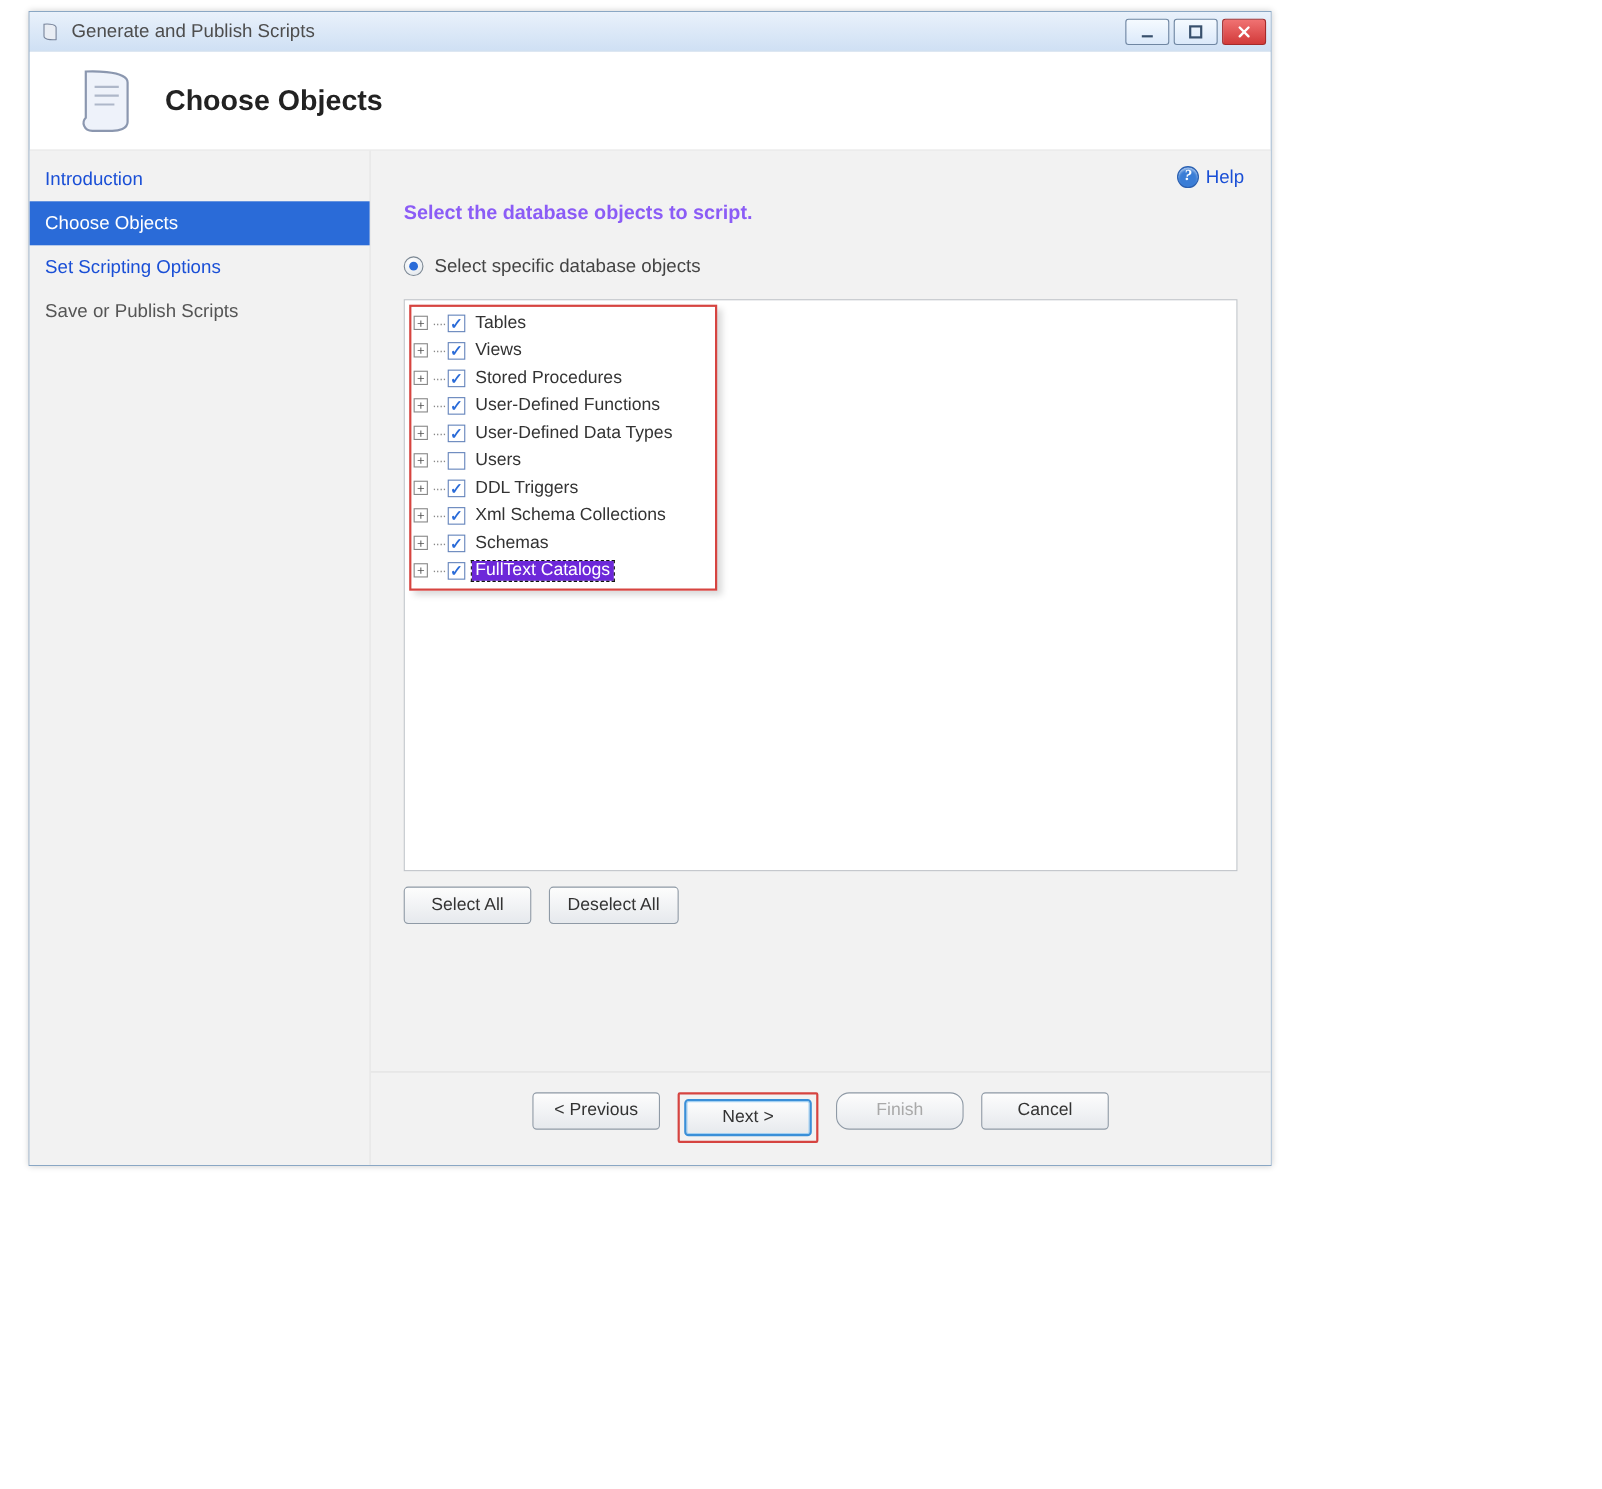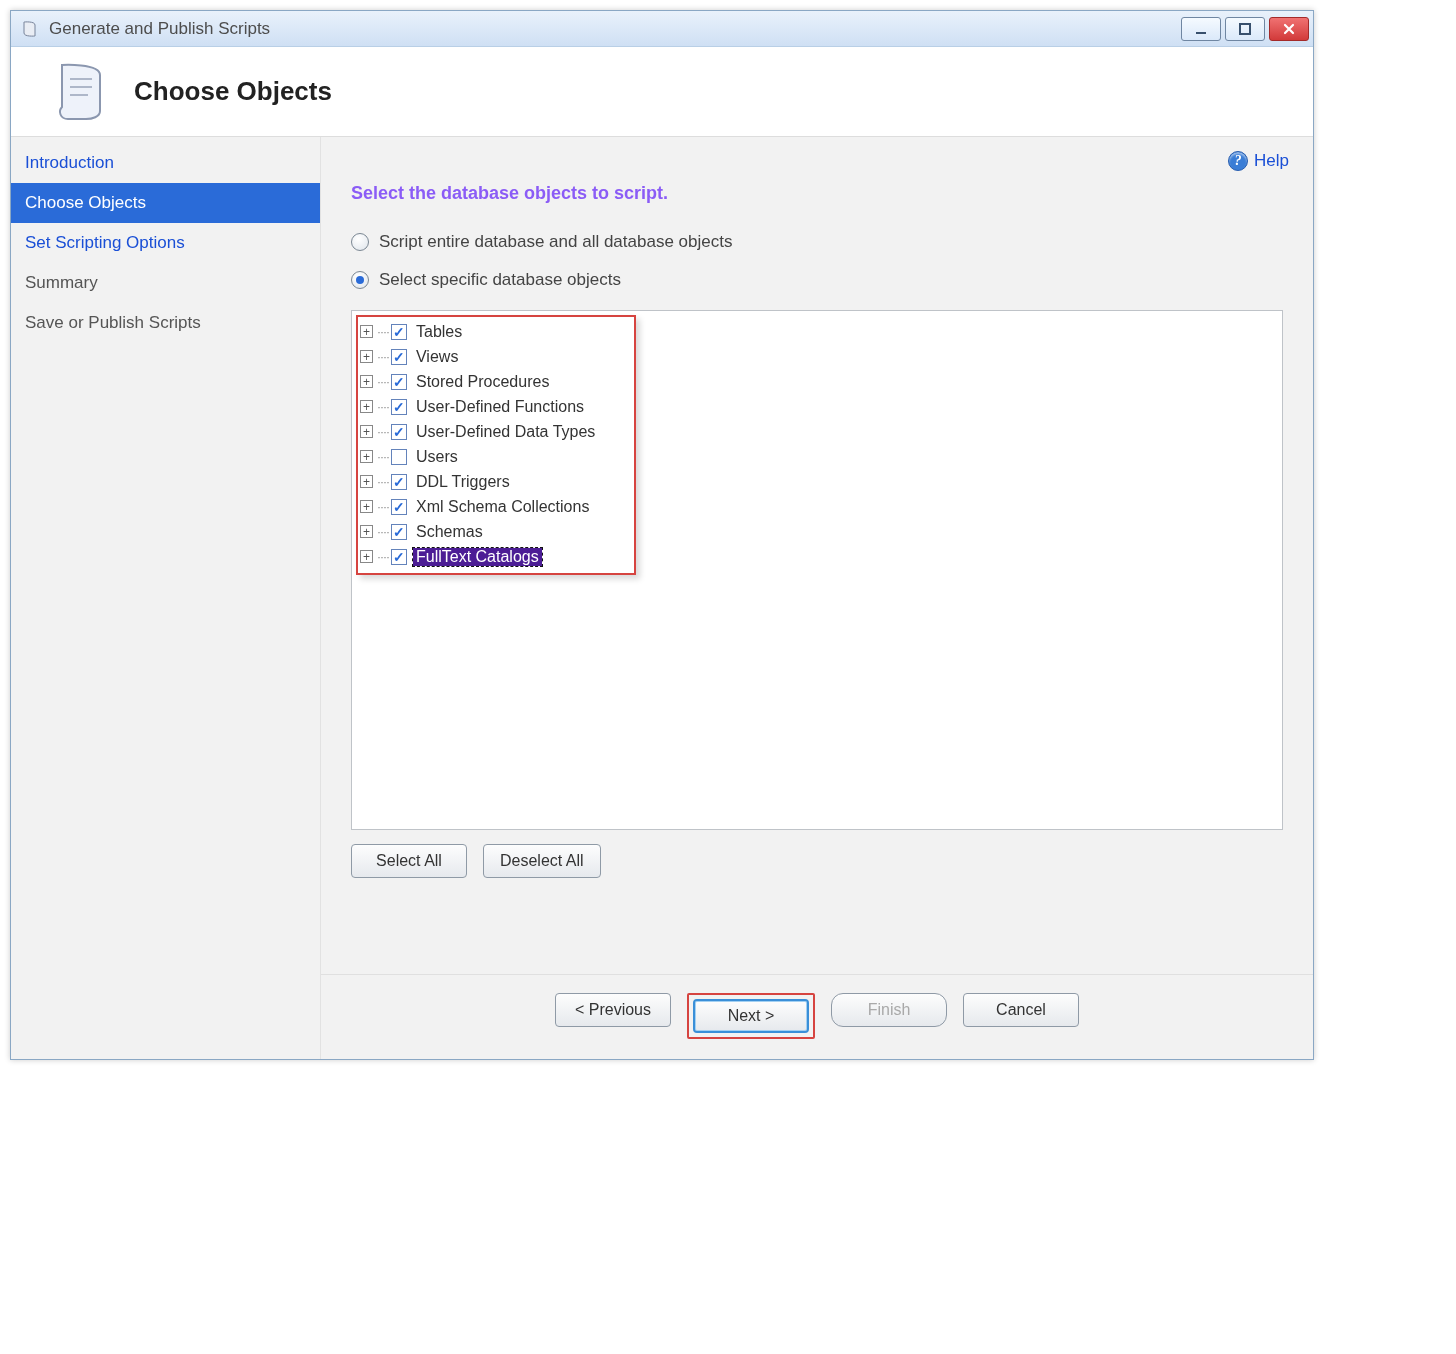--- a/index.html
+++ b/index.html
@@ -7,23 +7,23 @@
   body {
     font-family: "Segoe UI", Tahoma, Arial, sans-serif;
     font-size: 16px;
     background: #fff;
     color: #444;
     width: 1456px;
     height: 1354px;
     padding: 10px;
   }
   .wrap {
-    width: 1304px;
+    width: 1130px;
     height: 1050px;
-    margin-left: 0;
+    margin-left: 16px;
     border: 1px solid #8aa7c4;
     display: flex;
     flex-direction: column;
     box-shadow: 0 0 6px rgba(0,0,0,0.2);
   }
   
   .titlebar {
     height: 36px;
     background: linear-gradient(#e9f1fb,#cfe0f4);
     border-bottom: 1px solid #b9cfe6;
@@ -205,21 +205,21 @@
     color:#2a6bd8;
     font-weight:bold;
     font-size:14px;
     line-height:1;
   }
   .tree-label {
     padding: 0 3px;
     color:#333;
   }
   .tree-label.selected {
-    background:#4c1d95;
+    background:#6d28d9;
     color:#fff;
     outline: 1px dashed #111;
     outline-offset: 0;
   }
 
   .select-btn-row {
     display:flex;
     gap: 16px;
     padding: 14px 0 0 30px;
   }
@@ -300,37 +300,32 @@
     </span>
     <span class="page-title">Choose Objects</span>
   </div>
 
   <div class="body">
 
     <div class="sidebar">
       <div class="nav-item link">Introduction</div>
       <div class="nav-item active">Choose Objects</div>
       <div class="nav-item link">Set Scripting Options</div>
-      <div class="nav-item plain">Summary</div>
       <div class="nav-item plain">Save or Publish Scripts</div>
     </div>
 
     <div class="main">
 
       <div class="helprow">
         <span class="help-icon">?</span>
         <span>Help</span>
       </div>
 
       <div class="heading">Select the database objects to script.</div>
 
-      <div class="radio-row">
-        <span class="radio-shape"></span>
-        <span>Script entire database and all database objects</span>
-      </div>
       <div class="radio-row">
         <span class="radio-shape checked"></span>
         <span>Select specific database objects</span>
       </div>
 
       <div class="tree-container">
         <div class="red-annotation"></div>
         <div class="tree" id="tree-root">
             <div class="tree-row">
               <span class="expander">+</span>

